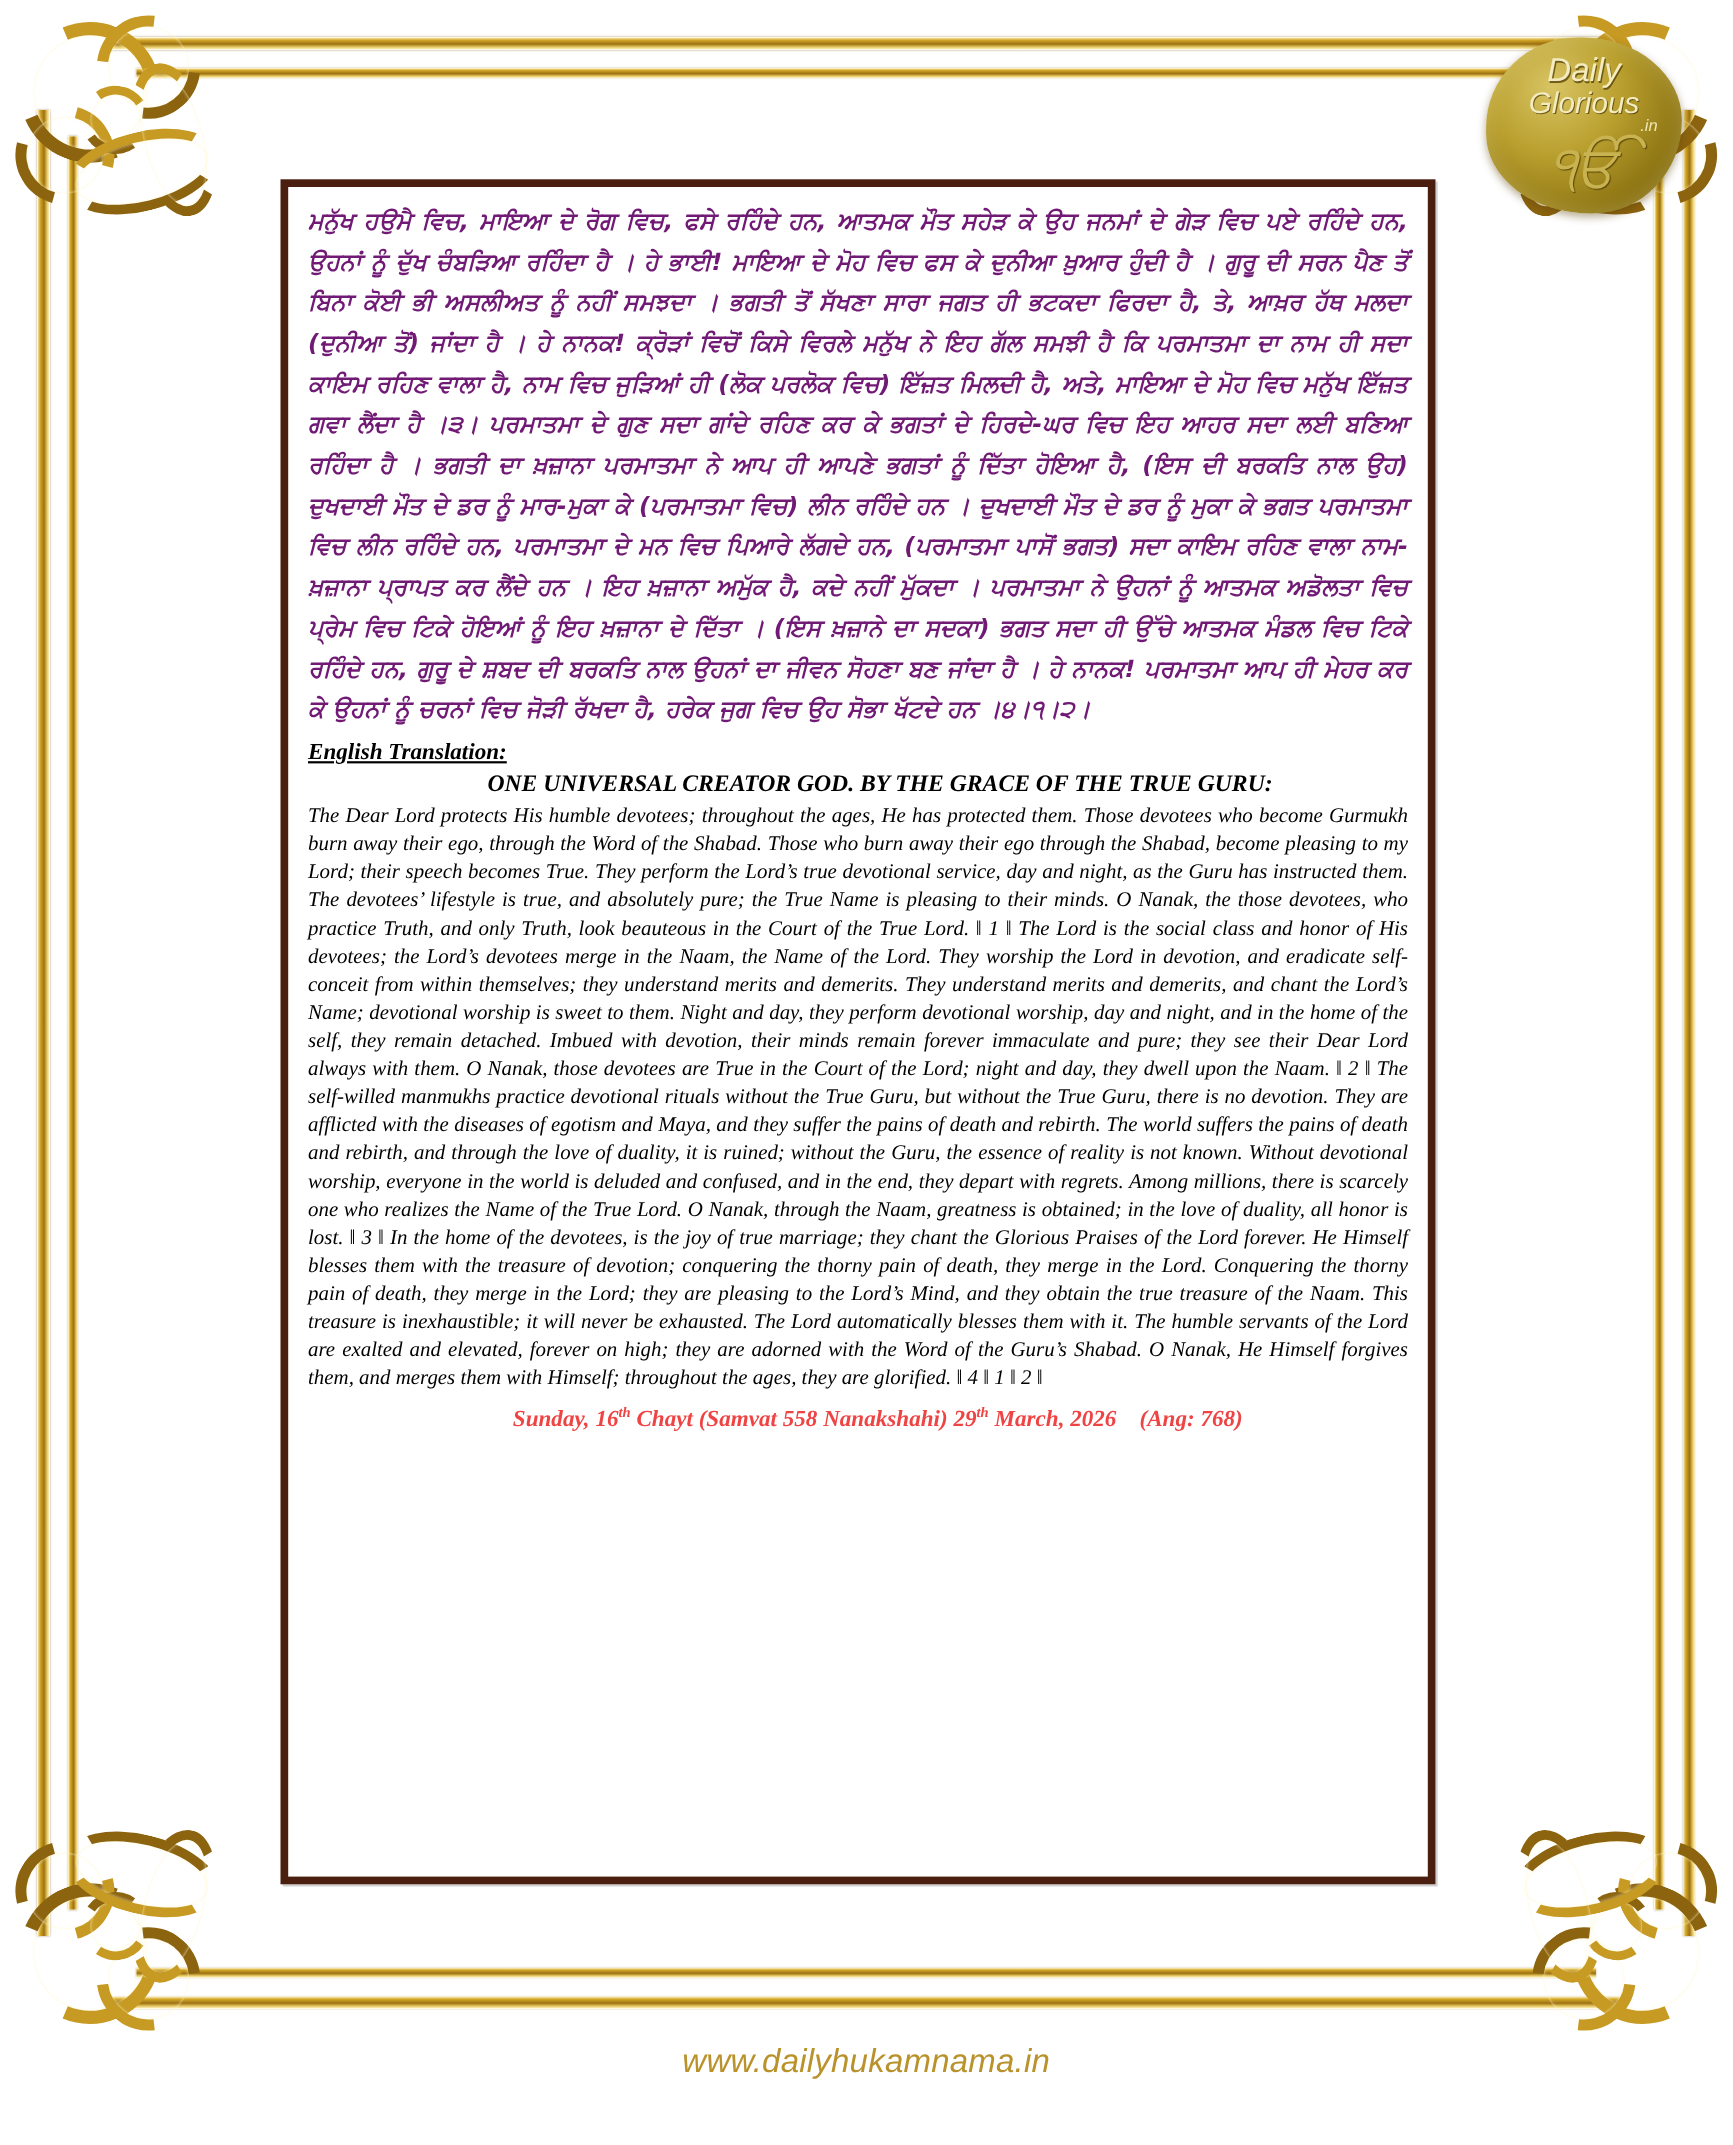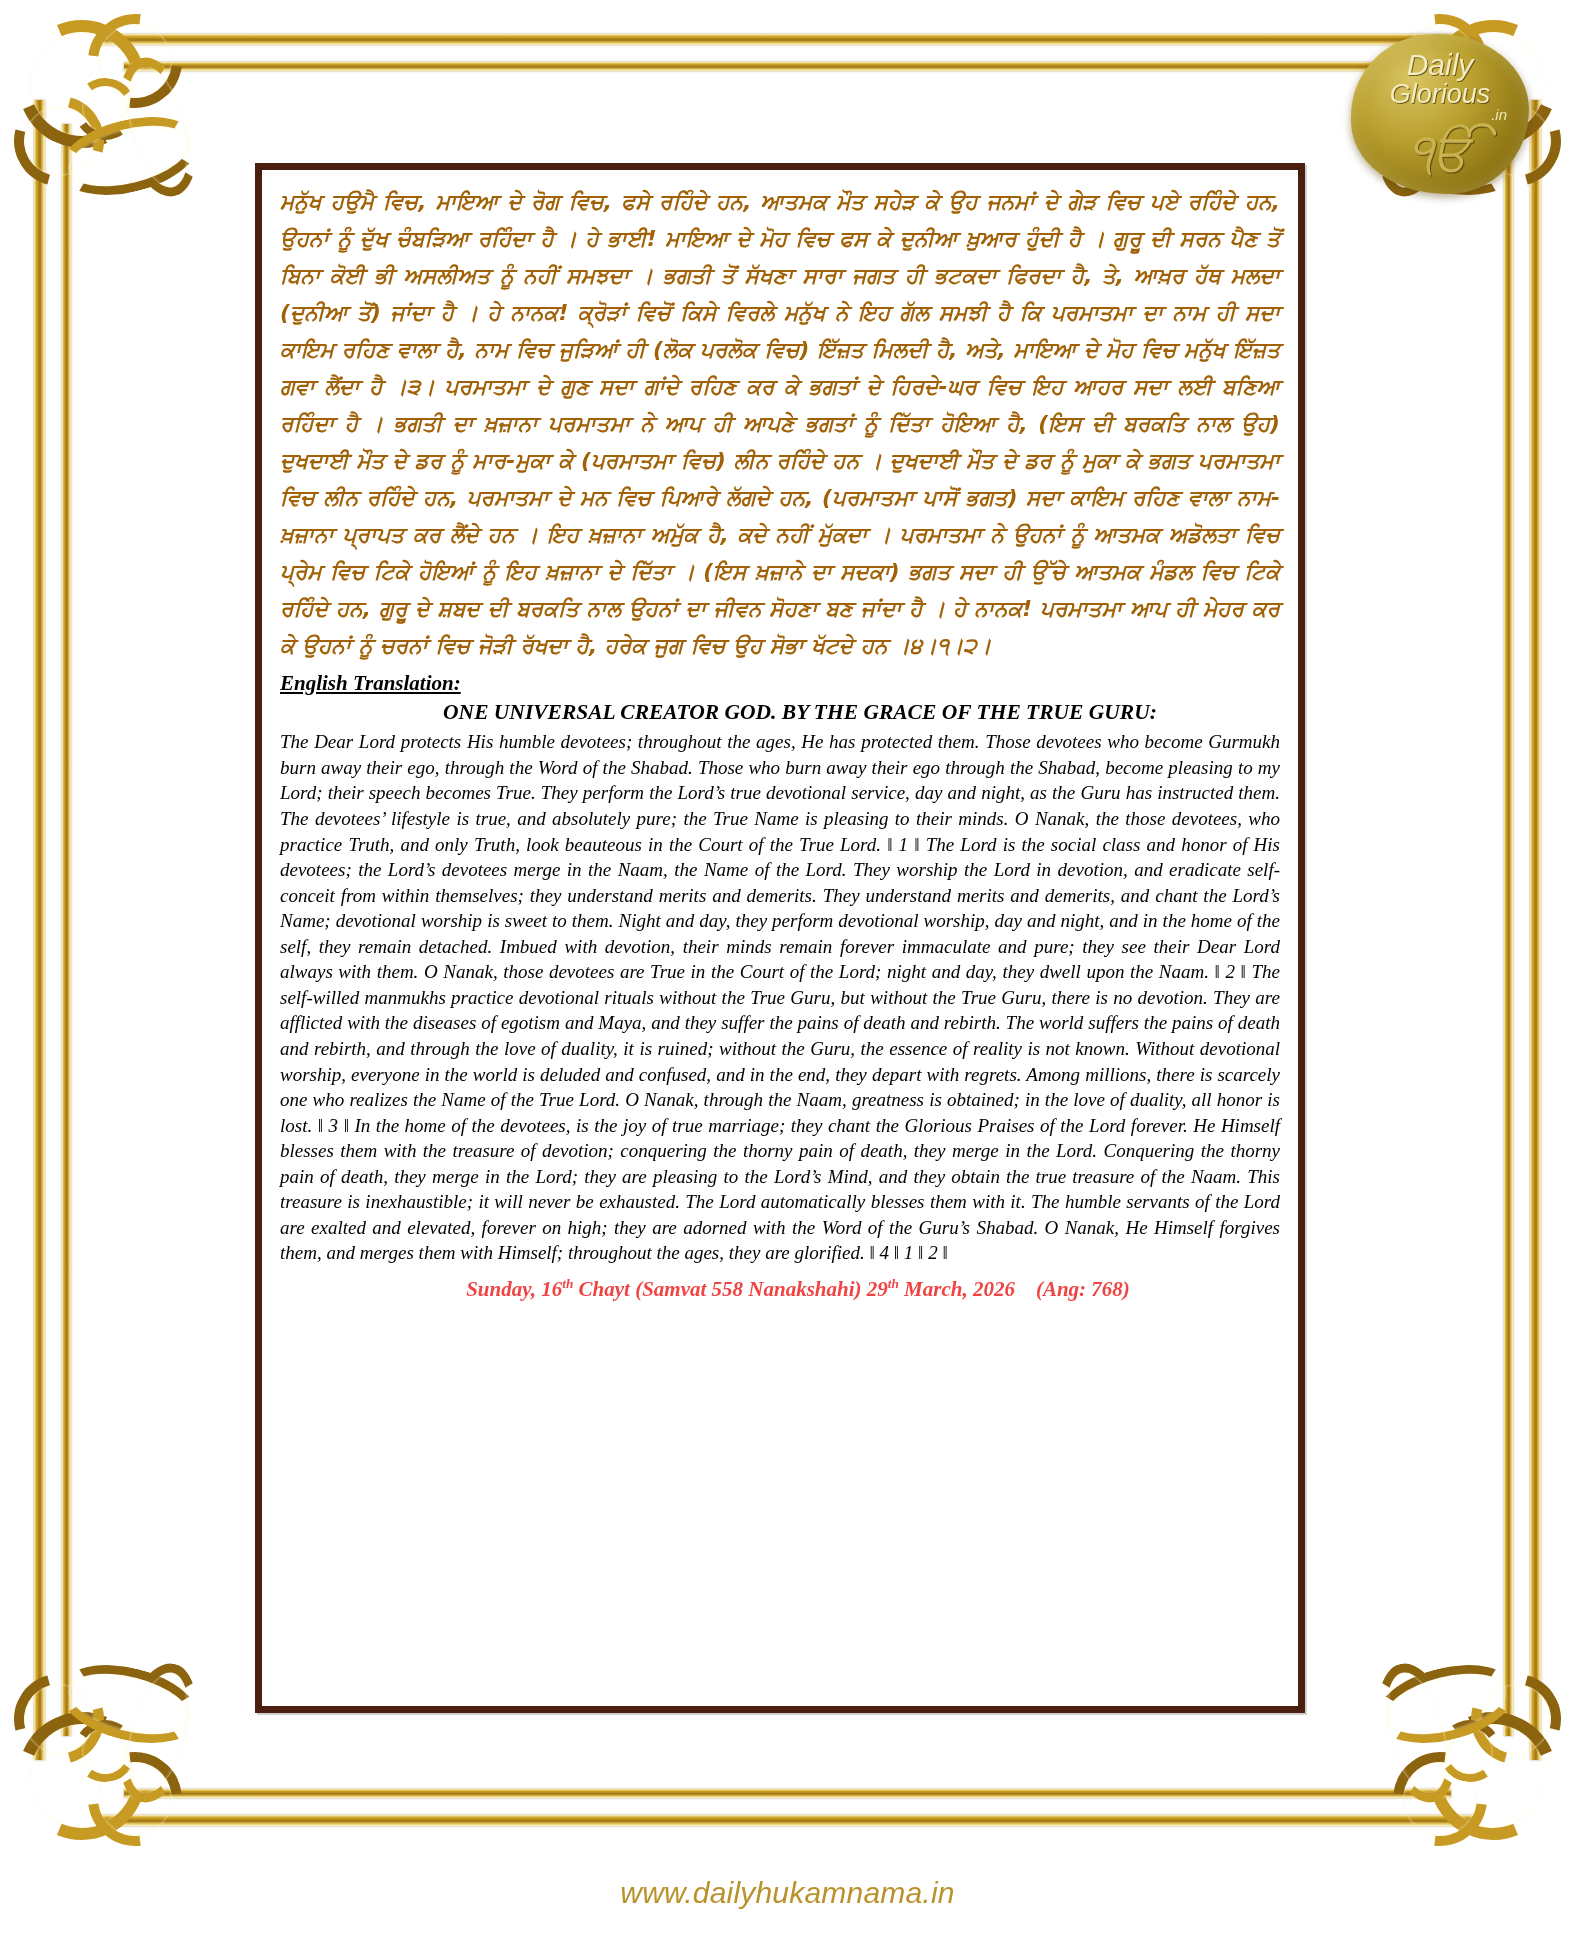--- a/index.html
+++ b/index.html
@@ -134,21 +134,21 @@
   }
   .content-inner {
     padding: 14px 18px 10px 18px;
   }
 
   
   .gurmukhi {
     font-family: "DejaVu Sans", sans-serif;
     font-size: 21.5px;
     line-height: 1.72;
-    color: #a16207;
+    color: #701a75;
     text-align: justify;
     text-justify: inter-word;
     font-weight: 600;
     margin: 0 0 6px 0;
     letter-spacing: 0.1px;
   }
 
   
   .eng-label {
     font-size: 21px;
@@ -183,21 +183,21 @@
     padding-left: 36px;
     color: #ef4444;
   }
   .date-line sup { font-size: 0.63em; }
 
   
   .footer-url {
     position: absolute;
     left: 0;
     right: 0;
-    bottom: 40px;
+    bottom: 58px;
     text-align: center;
     font-family: "Liberation Sans", sans-serif;
     font-size: 30px;
     color: #b9922b;
     letter-spacing: 0.2px;
   }
 </style>
 </head>
 <body>
 

